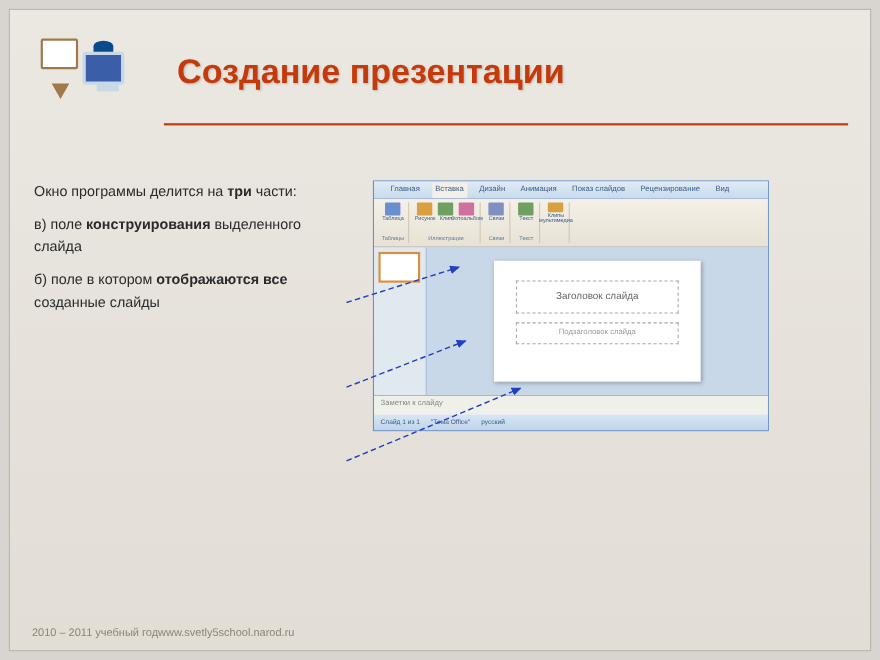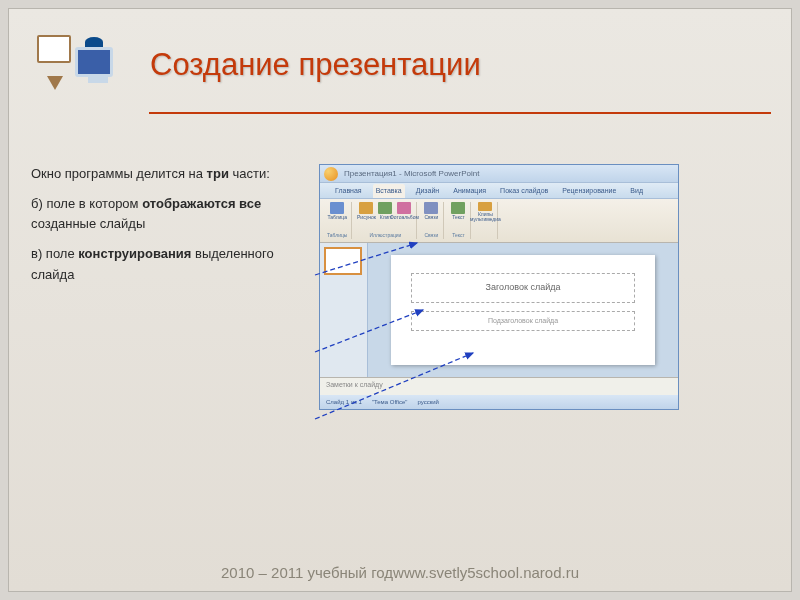--- a/index.html
+++ b/index.html
@@ -7,55 +7,55 @@
 .slide{width:784px;height:584px;margin:8px;background:linear-gradient(to bottom,#ebe8e2 0%,#e2ddd5 100%);border:1px solid #b8b5ae;position:relative}
 .hdr{display:flex;align-items:center;padding:18px 20px 10px}
 .icon-box{width:100px;height:75px;position:relative;flex-shrink:0}
 .easel{position:absolute;left:8px;top:8px;width:40px;height:45px}
 .easel-board{width:34px;height:28px;background:#fff;border:2px solid #a0784a;border-radius:2px}
 .easel-legs{position:absolute;bottom:-10px;left:10px;width:0;height:0;border-left:8px solid transparent;border-right:8px solid transparent;border-top:14px solid #a0784a}
 .monitor{position:absolute;right:8px;top:20px;width:46px;height:42px}
 .monitor-screen{width:38px;height:30px;background:#3a5fa8;border:3px solid #c8d8e8;border-radius:3px}
 .monitor-base{width:20px;height:6px;background:#c8d8e8;margin:0 auto}
 .monitor-hat{position:absolute;top:-10px;left:10px;width:18px;height:10px;background:#0a4a8a;border-radius:50% 50% 0 0}
-.title{font-size:31px;font-weight:normal;color:#c43a0a;margin-left:21px;text-shadow:1px 1px 2px rgba(0,0,0,.2)}
+.title{font-size:31px;font-weight:bold;color:#c43a0a;margin-left:32px;text-shadow:1px 1px 2px rgba(0,0,0,.2)}
 .title-line{height:2px;background:#c43a0a;margin:0 20px 12px 140px}
 .content{padding:8px 22px 0;font-size:13px;line-height:1.5}
 .bullets{list-style:none;margin-bottom:14px}
 .bullets li{position:relative;padding-left:18px;margin-bottom:4px;color:#3a3a3a}
 .bullets li:before{content:"●";position:absolute;left:0;top:0;color:#b89050;font-size:14px}
 .blue{color:#2040c0}
 .blue-b{color:#2040c0;font-weight:bold}
-.body-row{display:flex;gap:8px;margin-top:30px}
+.body-row{display:flex;gap:28px;margin-top:30px}
 .left-text{width:280px;font-size:13px;color:#2a2a2a;line-height:1.55}
 .left-text p{margin-bottom:10px}
 .pp-window{width:360px;border:1px solid #6a8fc0;background:#e8eef7;font-size:8px;position:relative}
 .pp-titlebar{background:linear-gradient(to bottom,#d8e6f5,#c0d4ea);height:18px;display:flex;align-items:center;padding:0 4px;border-bottom:1px solid #a8bed8}
 .pp-orb{width:14px;height:14px;border-radius:50%;background:radial-gradient(circle at 30% 30%,#f8d070,#e89020);margin-right:6px}
 .pp-titlebar-text{color:#5a6a80;font-size:8px}
 .pp-tabs{background:linear-gradient(to bottom,#e0ebf5,#c8dbed);height:16px;display:flex;align-items:flex-end;padding:0 12px;gap:8px;border-bottom:1px solid #a8bed8}
 .pp-tab{font-size:7px;color:#3a5a8a;padding:2px 3px}
 .pp-tab.active{background:#f4f0e8;border-radius:2px 2px 0 0}
 .pp-ribbon{background:linear-gradient(to bottom,#f4f0e8,#e8e2d4);height:44px;display:flex;padding:3px;gap:2px;border-bottom:1px solid #b8b5ae}
 .pp-rgroup{border-right:1px solid #d0c8b8;padding:0 4px;display:flex;flex-direction:column;align-items:center;justify-content:space-between}
 .pp-rgroup-icons{display:flex;gap:3px}
 .pp-ricon{width:16px;height:20px;display:flex;flex-direction:column;align-items:center;gap:1px}
 .pp-ricon-img{width:14px;height:12px;border-radius:1px}
 .pp-ricon-lbl{font-size:5px;color:#3a5a8a;text-align:center;line-height:1}
 .pp-rgroup-lbl{font-size:5px;color:#5a7aa0}
 .pp-body{display:flex;height:134px;background:#c8d8e8}
 .pp-thumbs{width:48px;background:#e0e8f0;border-right:1px solid #a8bed8;padding:4px}
 .pp-thumb{width:38px;height:28px;background:#fff;border:2px solid #d89040;margin-bottom:3px}
 .pp-canvas{flex:1;display:flex;align-items:center;justify-content:center;padding:8px}
-.pp-slide{width:264px;height:110px;background:#fff;box-shadow:1px 1px 4px rgba(0,0,0,.3);padding:18px 20px 8px;display:flex;flex-direction:column;gap:8px}
+.pp-slide{width:188px;height:110px;background:#fff;box-shadow:1px 1px 4px rgba(0,0,0,.3);padding:18px 20px 8px;display:flex;flex-direction:column;gap:8px}
 .pp-slide-title{border:1px dashed #aaa;text-align:center;padding:7px 4px;font-size:9px;color:#666}
 .pp-slide-sub{border:1px dashed #aaa;text-align:center;padding:4px;font-size:7px;color:#999}
 .pp-notes{height:18px;background:#f0f0ea;border-top:1px solid #b8b5ae;padding:2px 6px;font-size:7px;color:#888}
 .pp-status{height:14px;background:linear-gradient(to bottom,#d8e6f5,#c0d4ea);display:flex;align-items:center;padding:0 6px;gap:10px;font-size:6px;color:#3a5a8a}
-.ftr{position:absolute;bottom:10px;left:0;right:0;display:flex;justify-content:center;padding:0 20px;font-size:15px;color:#8a8578}
+.ftr{position:absolute;bottom:10px;left:0;right:0;display:flex;justify-content:flex-start;padding:0 20px;font-size:10px;color:#8a8578}
 svg.arrow-svg{position:absolute;pointer-events:none}
 </style>
 </head>
 <body>
 
 <div class="slide">
   <div class="hdr">
     <div class="icon-box">
       <div class="easel">
         <div class="easel-board"></div>
@@ -71,29 +71,25 @@
   </div>
   <div class="title-line"></div>
 
   <div class="content">
     <ul class="bullets">
     </ul>
 
     <div class="body-row">
       <div class="left-text">
         <p><span>Окно программы делится на </span><b>три</b><span> части:</span></p>
+        <p><span>в) </span><span>поле </span><b>конструирования</b><span> выделенного слайда</span></p>
         <p><span>б) </span><span>поле в котором </span><b>отображаются все</b><span> созданные слайды</span></p>
-        <p><span>в) </span><span>поле </span><b>конструирования</b><span> выделенного слайда</span></p>
       </div>
 
       <div class="pp-window">
-        <div class="pp-titlebar">
-          <div class="pp-orb"></div>
-          <span class="pp-titlebar-text">Презентация1 - Microsoft PowerPoint</span>
-        </div>
         <div class="pp-tabs" id="pp-tabs">
             <span class="pp-tab">Главная</span>
             <span class="pp-tab active">Вставка</span>
             <span class="pp-tab">Дизайн</span>
             <span class="pp-tab">Анимация</span>
             <span class="pp-tab">Показ слайдов</span>
             <span class="pp-tab">Рецензирование</span>
             <span class="pp-tab">Вид</span>
           </div>
         <div class="pp-ribbon" id="pp-ribbon">

